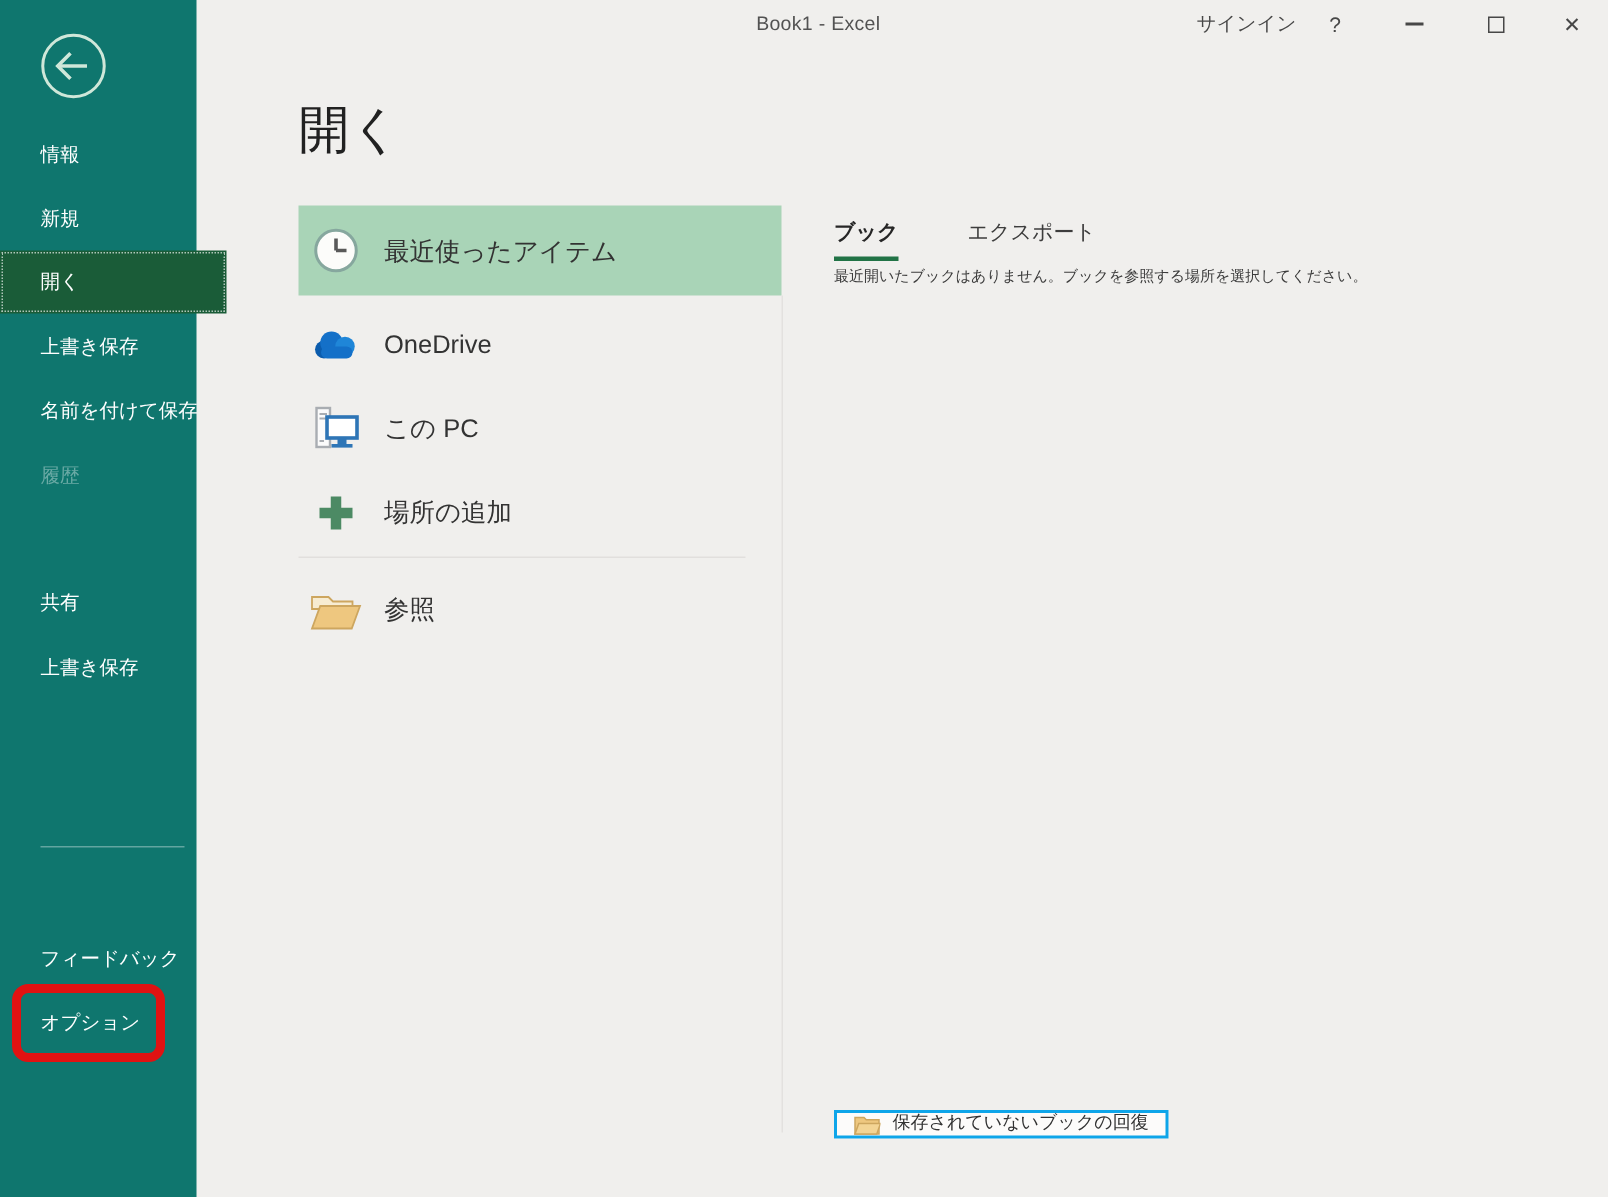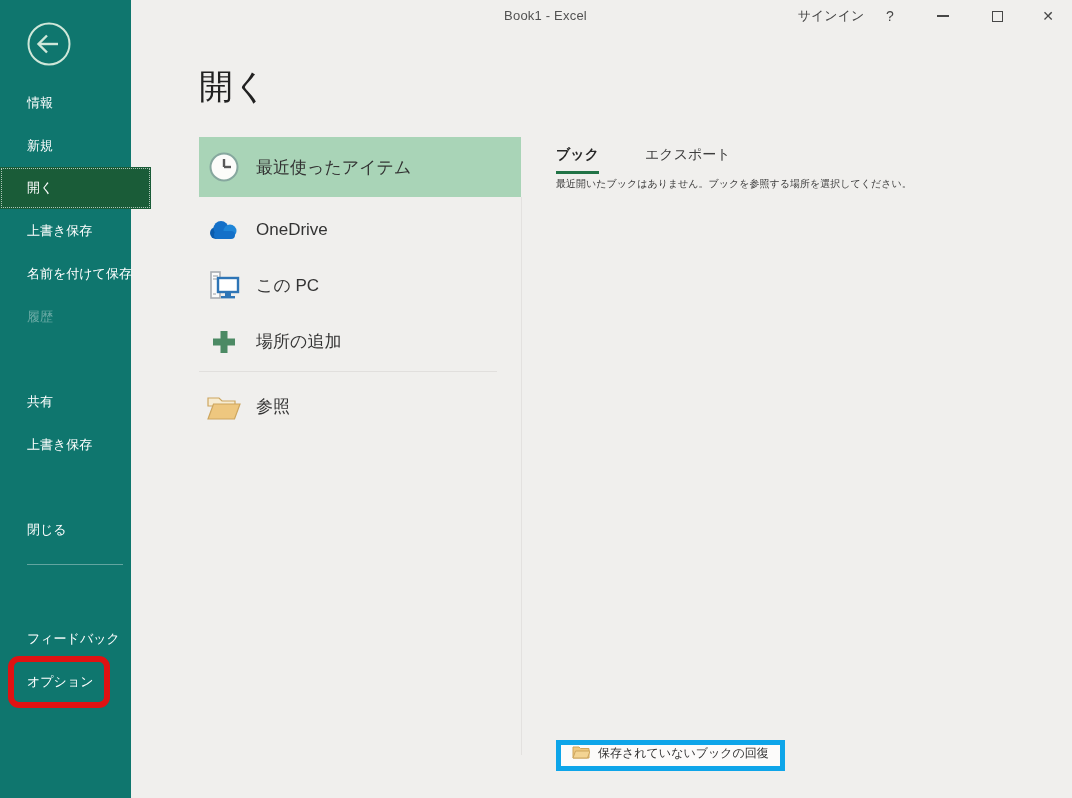--- a/index.html
+++ b/index.html
@@ -52,23 +52,23 @@
   .places-divider { position:absolute; left:199px; top:371px; width:298px; height:1px;
     background:#e1dfdd; }
   .v-divider { position:absolute; left:521px; top:197px; width:1px; height:558px;
     background:#e3e1df; }
 
   
   .tabs { position:absolute; left:556px; top:146px; display:flex; gap:46px; }
   .tab { font-size:14px; color:#3d3d3d; padding-bottom:7px; cursor:pointer; }
   .tab.active { font-weight:bold; color:#262626; border-bottom:3px solid #217346; }
   .empty-msg { position:absolute; left:556px; top:177px; font-size:10px; color:#3b3b3b; }
-  .recover-btn { position:absolute; left:556px; top:740px; height:31px;
-    display:inline-flex; align-items:flex-start; padding:0 11px; gap:8px;
-    background:#fcfbfa; border:5px solid #0ea5e9; font-size:12px; color:#323232;
+  .recover-btn { position:absolute; left:556px; top:740px; height:19px;
+    display:inline-flex; align-items:flex-end; padding:0 11px; gap:8px;
+    background:#fcfbfa; border:2px solid #0ea5e9; font-size:12px; color:#323232;
     cursor:pointer; white-space:nowrap; }
 </style>
 </head>
 <body>
 
 <div class="titlebar">
   <div class="title-text">Book1 - Excel</div>
   <div class="tb-btn tb-signin">サインイン</div>
   <div class="tb-btn tb-help">?</div>
   <div class="tb-btn tb-min">
@@ -90,21 +90,20 @@
   </div>
 
   <div class="sb-item" style="top:82px">情報</div>
   <div class="sb-item" style="top:125px">新規</div>
   <div class="sb-item selected" style="top:167px">開く</div>
   <div class="sb-item" style="top:210px">上書き保存</div>
   <div class="sb-item" style="top:253px">名前を付けて保存</div>
   <div class="sb-item disabled" style="top:296px">履歴</div>
   <div class="sb-item" style="top:381px">共有</div>
   <div class="sb-item" style="top:424px">上書き保存</div>
-  <div class="sb-item" style="top:509px">閉じる</div>
 
   <div class="sb-divider"></div>
 
   <div class="sb-item" style="top:618px">フィードバック</div>
   <div class="sb-item" style="top:661px">オプション</div>
 
   <div class="red-annotation"></div>
 </div>
 
 <div class="page-title">開く</div>

